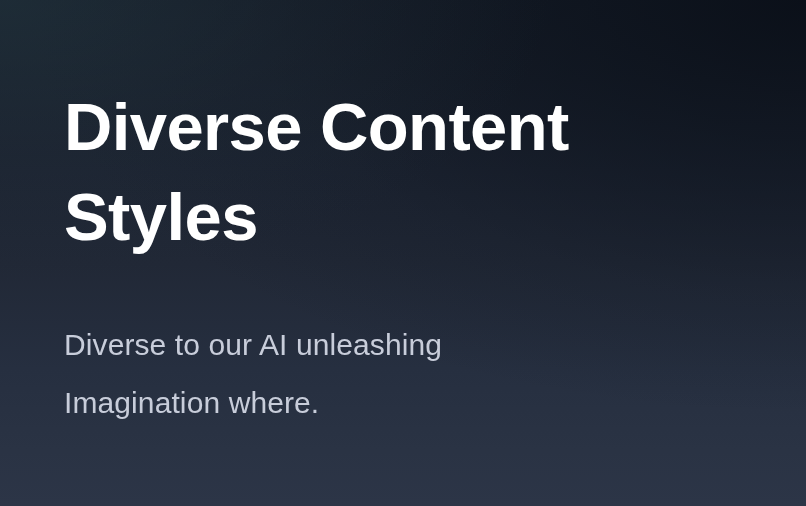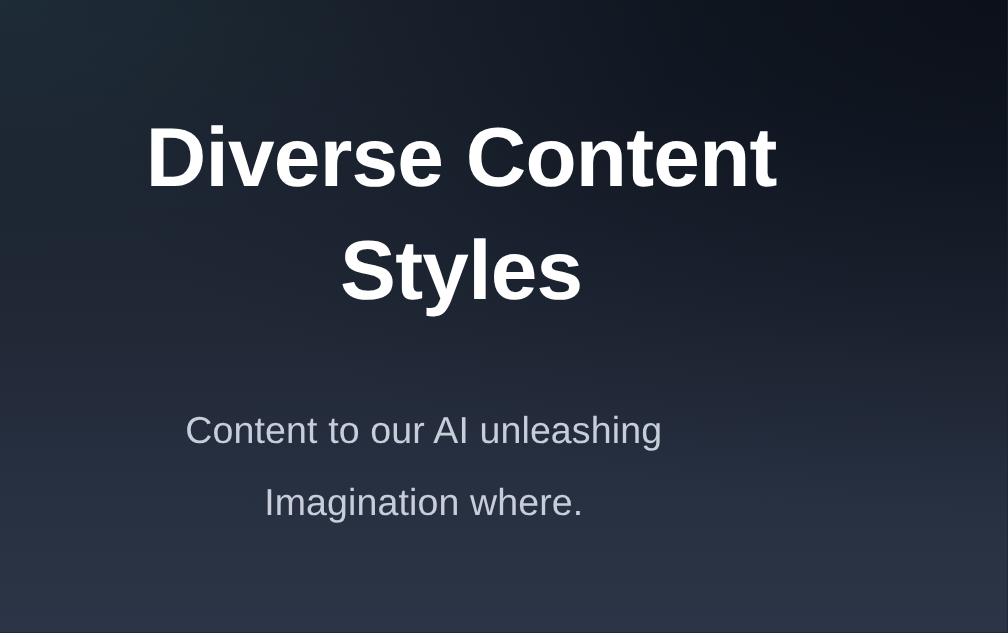--- a/index.html
+++ b/index.html
@@ -43,25 +43,24 @@
         #2a3344 11%,
         #262f40 27%,
         #212836 48%,
         #1d2432 66%,
         #19202c 84%,
         #161d28 100%);
   }
 
   .hero-inner {
     position: absolute;
-    left: 89px;
+    left: 64px;
     top: 0;
     width: 600px;
     height: 100%;
-    text-align: center;
   }
 
   
   .hero-title {
     position: absolute;
     left: 0;
     top: 82px;
     width: 560px;
     margin: 0;
     font-size: 67px;
@@ -90,16 +89,16 @@
   }
 </style>
 </head>
 <body>
 
 <section class="hero">
   <div class="hero-inner">
 
     <h1 class="hero-title">Diverse Content Styles</h1>
 
-    <p class="hero-subtitle">Content to our AI unleashing Imagination where.</p>
+    <p class="hero-subtitle">Diverse to our AI unleashing Imagination where.</p>
 
   </div>
 </section>
 
 </body></html>

